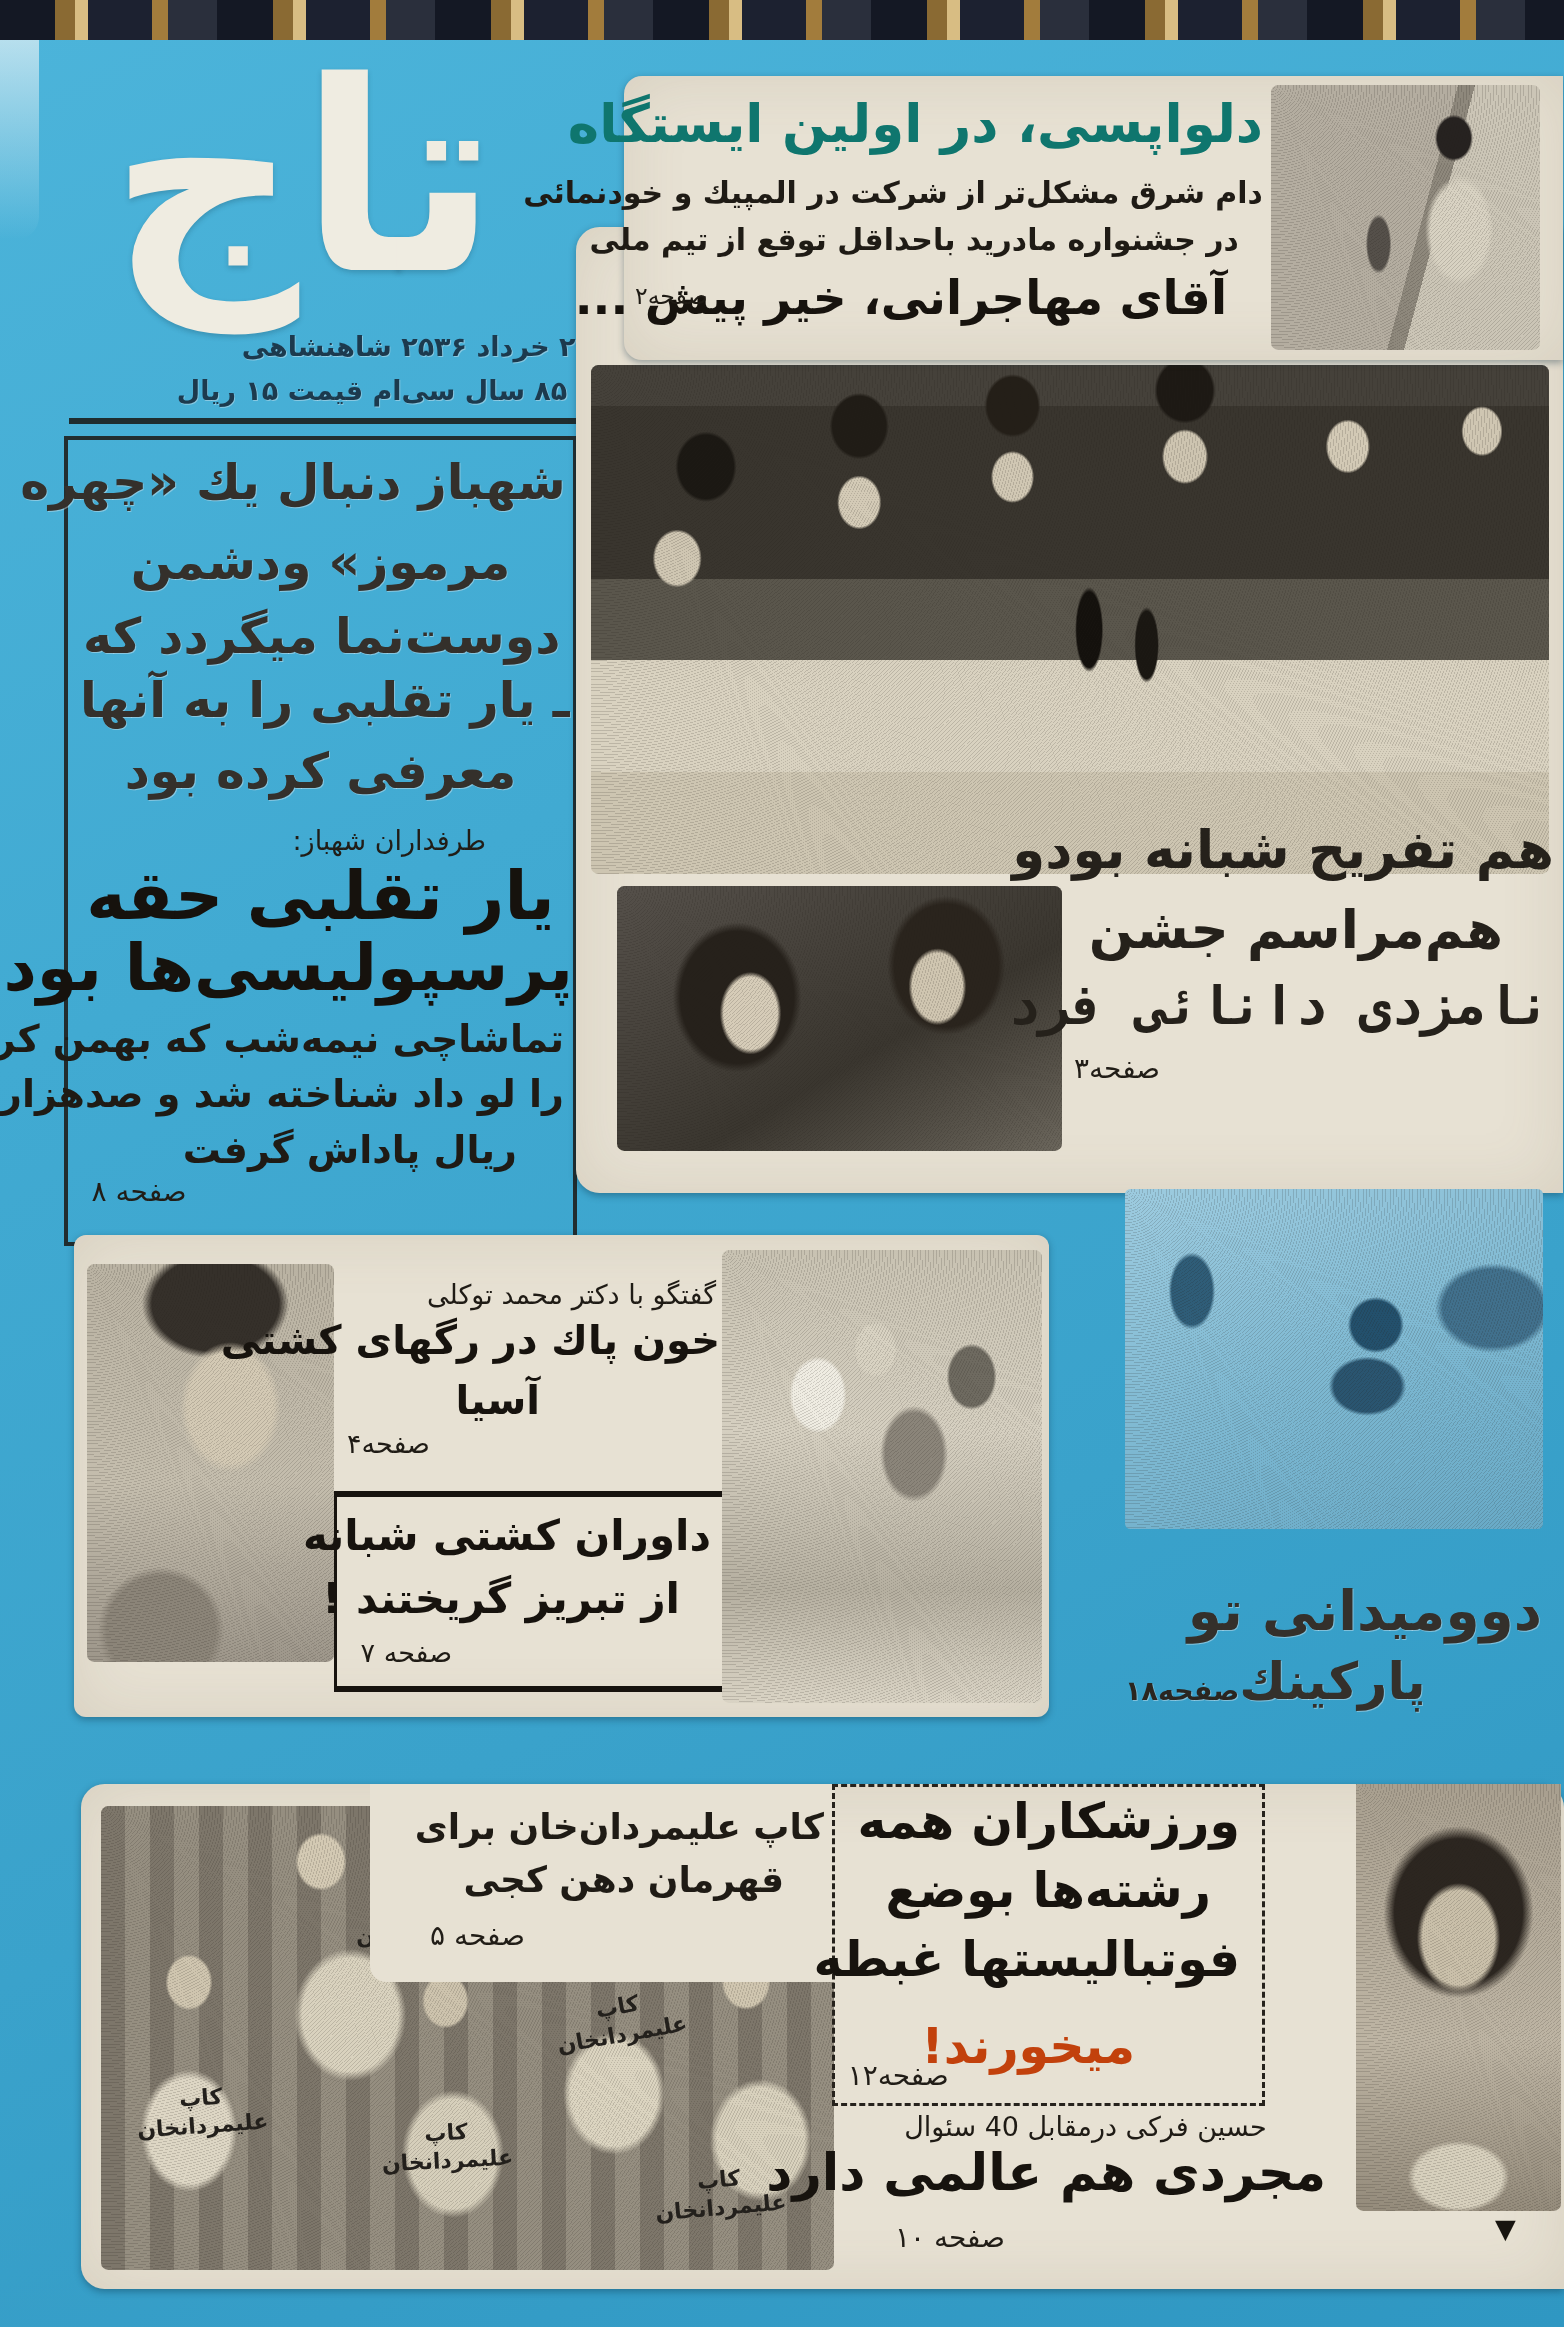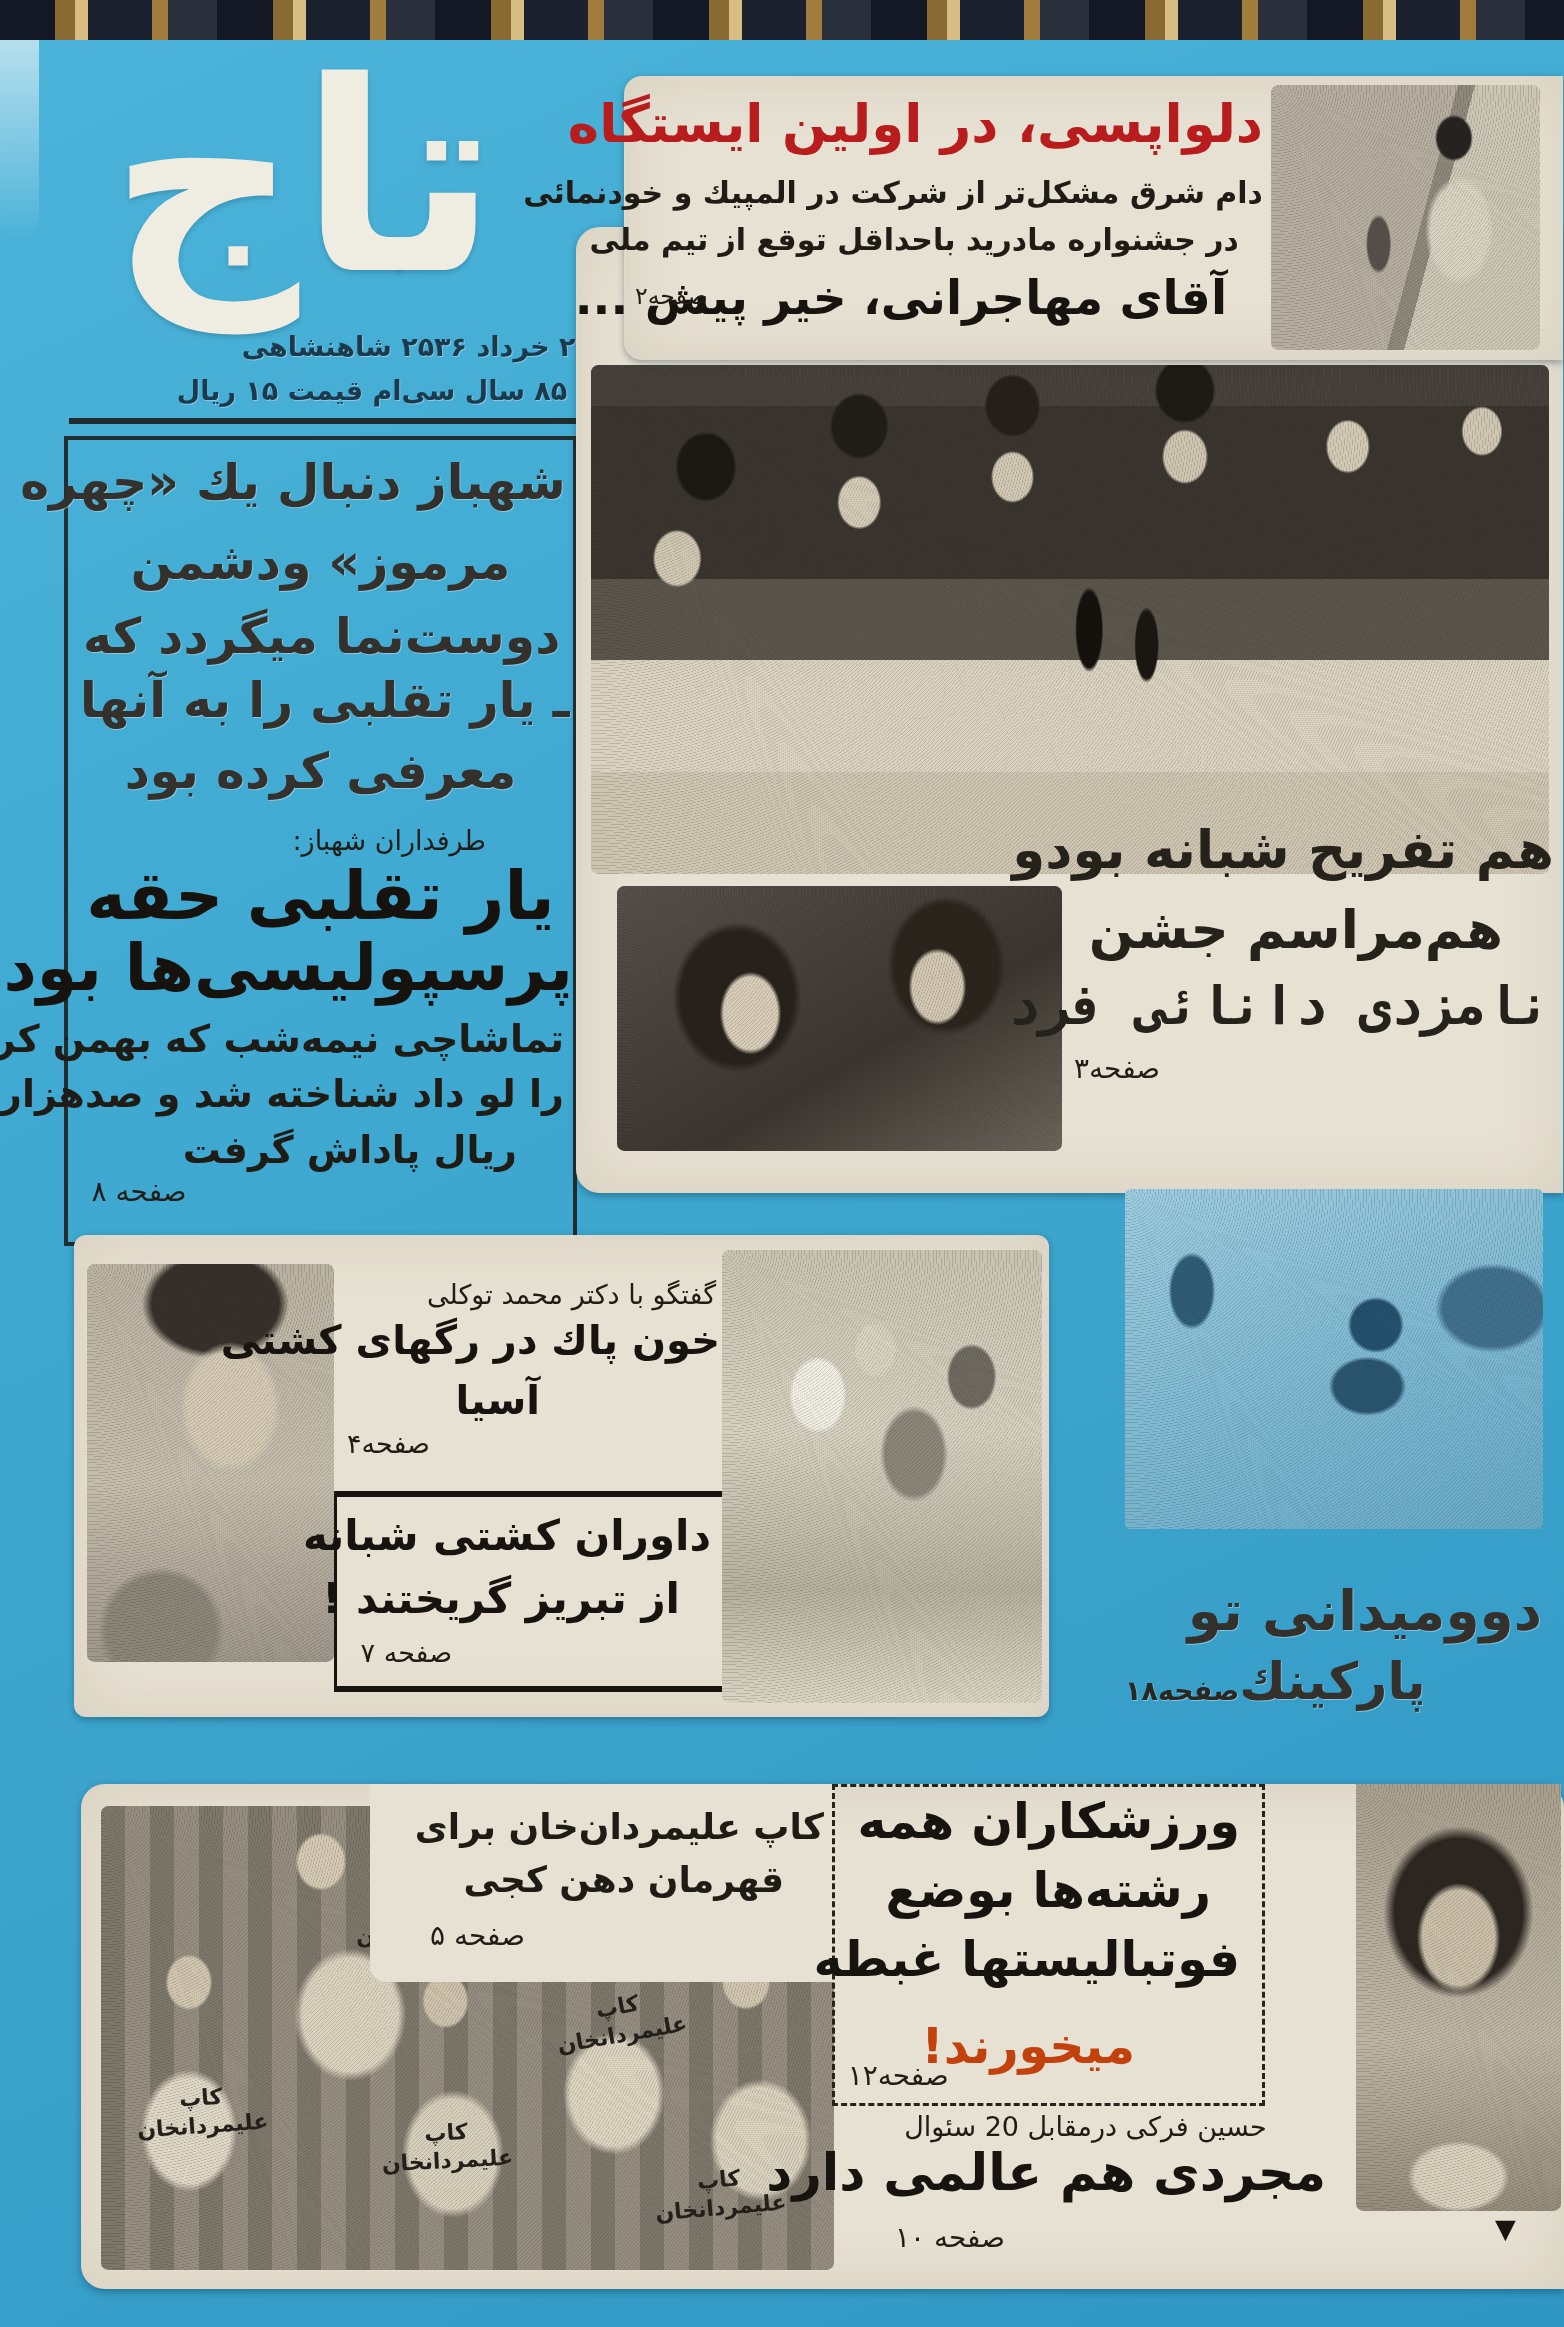--- a/index.html
+++ b/index.html
@@ -117,21 +117,21 @@
     <div class="t pageref" style="left:498px;top:826px;">صفحه۳</div>
   </div>
 
   <div class="panel" style="left:625px;top:76px;width:939px;height:284px;border-radius:18px 0 0 18px;">
     <div class="photo" style="left:647px;top:9px;width:269px;height:265px;
       background:
         radial-gradient(36px 44px at 68% 20%,#262220 0 46%,rgba(0,0,0,0) 53%),
         radial-gradient(60px 95px at 70% 55%,#d8d2c2 0 48%,rgba(0,0,0,0) 57%),
         radial-gradient(23.6px 55px at 40% 60%,#55504a 0 46%,rgba(0,0,0,0) 54%),
         linear-gradient(105deg,#b4ada0 0 55%,#8e887c 55% 60%,#cbc5b6 60%);"></div>
-    <div class="t rt bold" style="right:300px;top:18px;font-size:53px;color:#b91c1c;">دلواپسی، در اولین ایستگاه</div>
+    <div class="t rt bold" style="right:300px;top:18px;font-size:53px;color:#0f766e;">دلواپسی، در اولین ایستگاه</div>
     <div class="t rt bold" style="right:300px;top:100px;font-size:30px;">دام شرق مشكل‌تر از شركت در المپیك و خودنمائی</div>
     <div class="t rt bold" style="right:324px;top:147px;font-size:30px;">در جشنواره مادرید باحداقل توقع از تیم ملی</div>
     <div class="t rt bold" style="right:336px;top:195px;font-size:47px;color:#17130e;">آقای مهاجرانی، خیر پیش ...</div>
     <div class="t" style="left:11px;top:207px;font-size:23.6px;">صفحه۲</div>
   </div>
 
   <div class="panel" style="left:75px;top:1235px;width:975px;height:482px;border-radius:12px;">
     <div class="photo" style="left:12.7px;top:29px;width:247px;height:398px;
       background:
         radial-gradient(95px 123px at 58% 36%,#d3c9b4 0 45%,rgba(0,0,0,0) 53%),
@@ -206,21 +206,21 @@
     </div>
 
     <div class="dashed-box">
       <div class="t rt bold" style="right:22px;top:7.3px;font-size:49px;color:#17130e;">ورزشكاران همه</div>
       <div class="t rt bold" style="right:51px;top:76px;font-size:49px;color:#17130e;">رشته‌ها بوضع</div>
       <div class="t rt bold" style="right:22px;top:145px;font-size:49px;color:#17130e;">فوتبالیستها غبطه</div>
       <div class="t rt bold" style="right:127px;top:232px;font-size:49px;color:#c2410c;">میخورند!</div>
       <div class="t pageref" style="left:12.7px;top:273px;">صفحه۱۲</div>
     </div>
 
-    <div class="t" style="left:791px;top:327px;width:427px;text-align:center;font-size:27px;">حسین فركی درمقابل 20 سئوال</div>
+    <div class="t" style="left:791px;top:327px;width:427px;text-align:center;font-size:27px;">حسین فركی درمقابل 40 سئوال</div>
     <div class="t bold" style="left:736px;top:360px;width:509px;text-align:center;font-size:51px;color:#17130e;">مجردی هم عالمی دارد</div>
     <div class="t pageref" style="left:814px;top:438px;">صفحه ۱۰</div>
 
     <div class="photo" style="left:1275px;top:0;width:205px;height:427px;border-radius:0 0 7.3px 7.3px;
       background:
         radial-gradient(80px 105px at 50% 36%,#c9bfa9 0 45%,rgba(0,0,0,0) 52%),
         radial-gradient(123px 141px at 50% 30%,#2c2620 0 52%,rgba(0,0,0,0) 61%),
         radial-gradient(91px 64px at 50% 92%,#d6cfbc 0 48%,rgba(0,0,0,0) 56%),
         linear-gradient(#a89f8f,#bdb4a3 60%,#948b7b);"></div>
 

